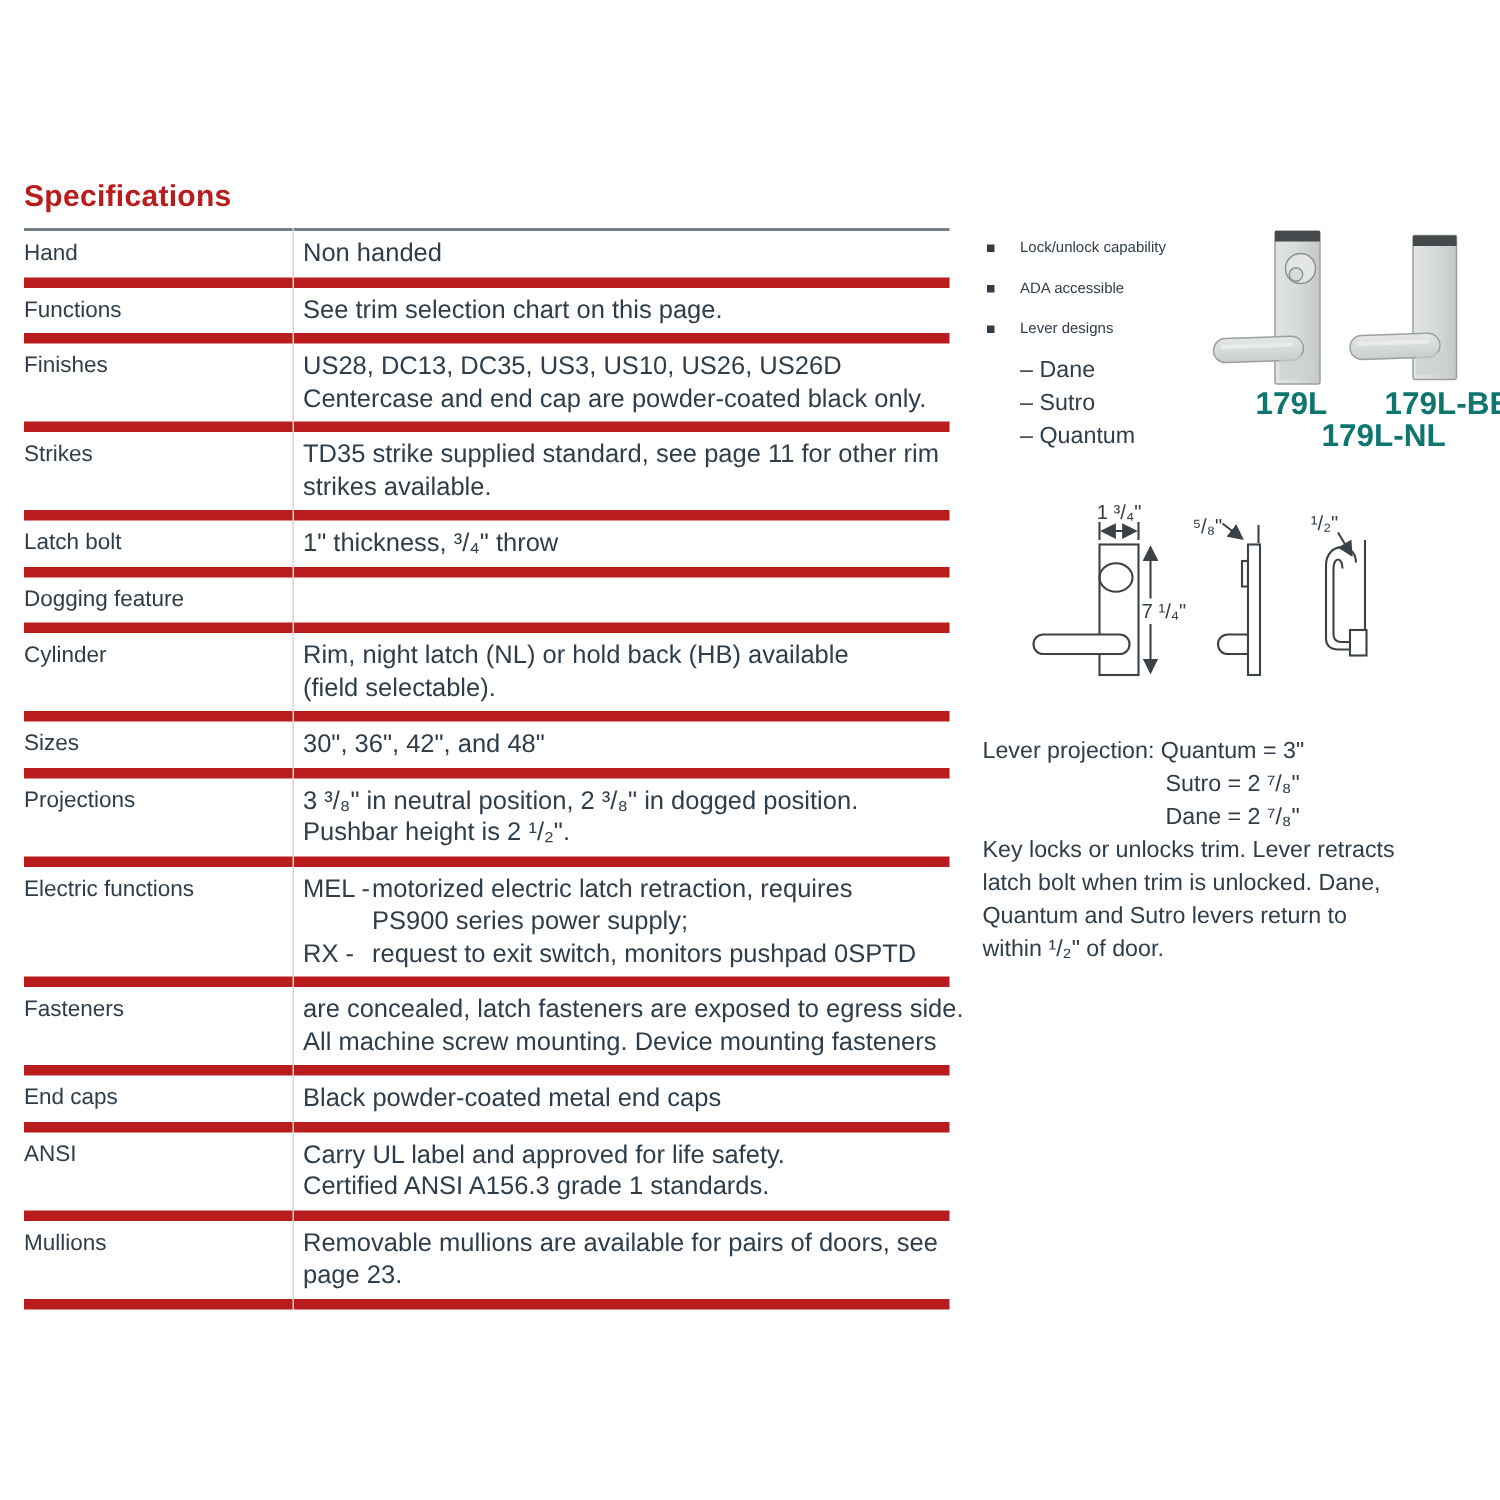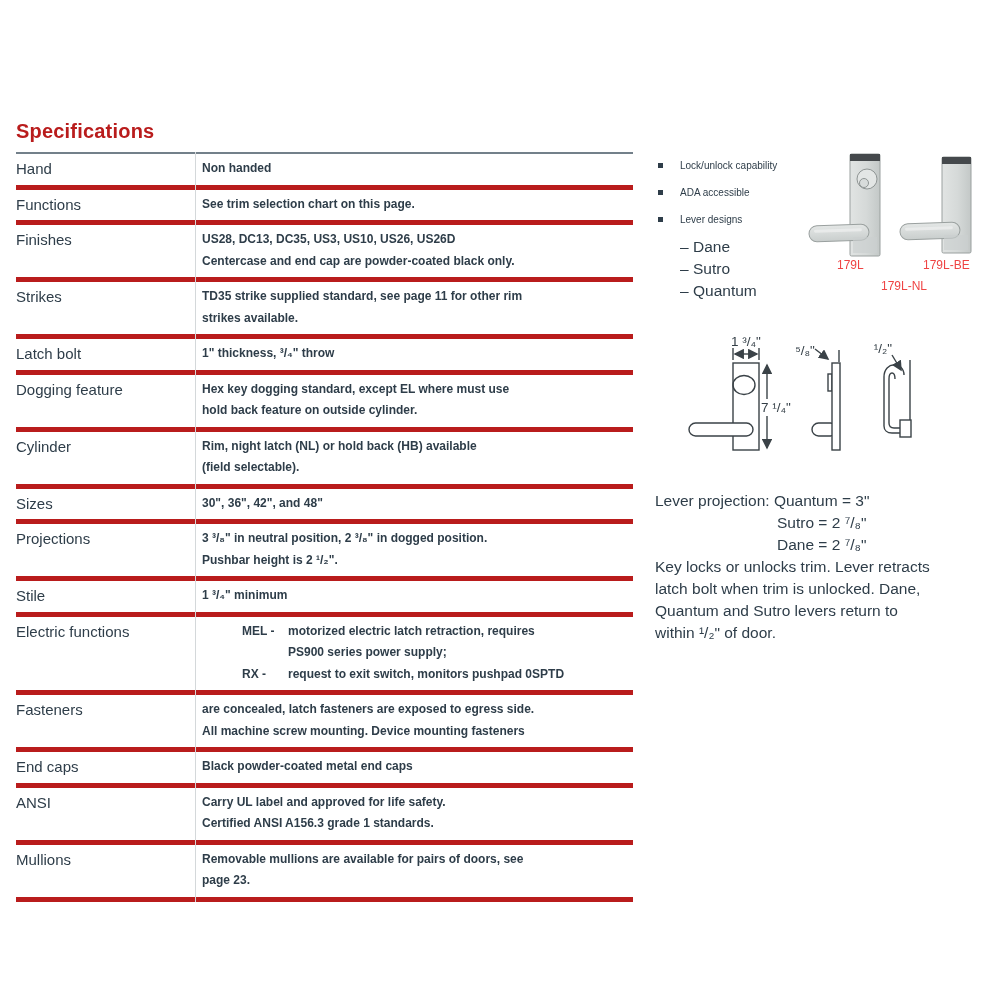--- a/index.html
+++ b/index.html
@@ -10,39 +10,39 @@
   }
   .page-title {
     position:absolute; left:16px; top:120px;
     font-size:20px; font-weight:700; color:#b91c1c; letter-spacing:0.2px;
   }
   
   .spec-table {
     position:absolute; left:16px; top:152px; width:617px;
     border-top:2px solid #73808a;
   }
-  .spec-row { display:flex; border-bottom:5px solid #b91c1c; padding:4px 0 5px 0; }
+  .spec-row { display:flex; border-bottom:7px solid #b91c1c; padding:4px 0 5px 0; }
   .cell-label { flex:0 0 180px; font-size:15px; line-height:21.5px; }
-  .cell-value { flex:1 1 auto; font-size:12px; line-height:21.5px; padding-left:6px;font-weight:bold; }
+  .cell-value { flex:1 1 auto; font-size:17px; line-height:21.5px; padding-left:6px; }
   .vline { white-space:nowrap; }
   .subrow { display:flex; }
-  .subcode { flex:0 0 46px; white-space:nowrap;margin-left:40px; }
+  .subcode { flex:0 0 46px; white-space:nowrap; }
   .subtext { flex:1 1 auto; }
   .col-divider {
     position:absolute; left:179px; top:-2px; bottom:0; width:1px;
     background:#d4d8da; z-index:2;
   }
   
   .features { position:absolute; left:655px; top:155px; width:200px; }
   .feature { position:relative; padding-left:25px; font-size:10px; line-height:22px; margin-bottom:5px; }
   .feature .sq { position:absolute; left:3px; top:8px; width:5px; height:5px; background:#2e3d49; }
   .subfeature { position:relative; padding-left:38px; font-size:15.5px; line-height:22px; }
   .subfeature .dash { position:absolute; left:25px; }
   .plate-svg { position:absolute; }
-  .plate-label { position:absolute; font-size:12px; font-weight:400; color:#ef4444; white-space:nowrap; }
+  .plate-label { position:absolute; font-size:21px; font-weight:700; color:#0f766e; white-space:nowrap; }
   .diagram-svg { position:absolute; left:652px; top:328px; }
   .projection { position:absolute; left:655px; top:490px; font-size:15.5px; line-height:22px; }
   .projection .pline { white-space:nowrap; }
   .projection .indent { padding-left:122px; }
   svg text { font-family:"Liberation Sans","DejaVu Sans",sans-serif; fill:#333e46; }
 </style>
 </head>
 <body>
 
 <div class="page-title">Specifications</div>
@@ -77,49 +77,39 @@
         </div>
       </div>
       <div class="spec-row">
         <div class="cell-label">Latch bolt</div>
         <div class="cell-value">
           <div class="vline">1" thickness, ³/₄" throw</div>
         </div>
       </div>
       <div class="spec-row">
         <div class="cell-label">Dogging feature</div>
-        <div class="cell-value">
-          <div class="vline">Hex key dogging standard, except EL where must use</div>
-          <div class="vline">hold back feature on outside cylinder.</div>
-        </div>
       </div>
       <div class="spec-row">
         <div class="cell-label">Cylinder</div>
         <div class="cell-value">
           <div class="vline">Rim, night latch (NL) or hold back (HB) available</div>
           <div class="vline">(field selectable).</div>
         </div>
       </div>
       <div class="spec-row">
         <div class="cell-label">Sizes</div>
         <div class="cell-value">
           <div class="vline">30", 36", 42", and 48"</div>
         </div>
       </div>
       <div class="spec-row">
         <div class="cell-label">Projections</div>
         <div class="cell-value">
           <div class="vline">3 ³/₈" in neutral position, 2 ³/₈" in dogged position.</div>
           <div class="vline">Pushbar height is 2 ¹/₂".</div>
-        </div>
-      </div>
-      <div class="spec-row">
-        <div class="cell-label">Stile</div>
-        <div class="cell-value">
-          <div class="vline">1 ³/₄" minimum</div>
         </div>
       </div>
       <div class="spec-row">
         <div class="cell-label">Electric functions</div>
         <div class="cell-value">
           <div class="subrow">
             <div class="subcode">MEL -</div>
             <div class="subtext">
               <div class="vline">motorized electric latch retraction, requires</div>
               <div class="vline">PS900 series power supply;</div>

